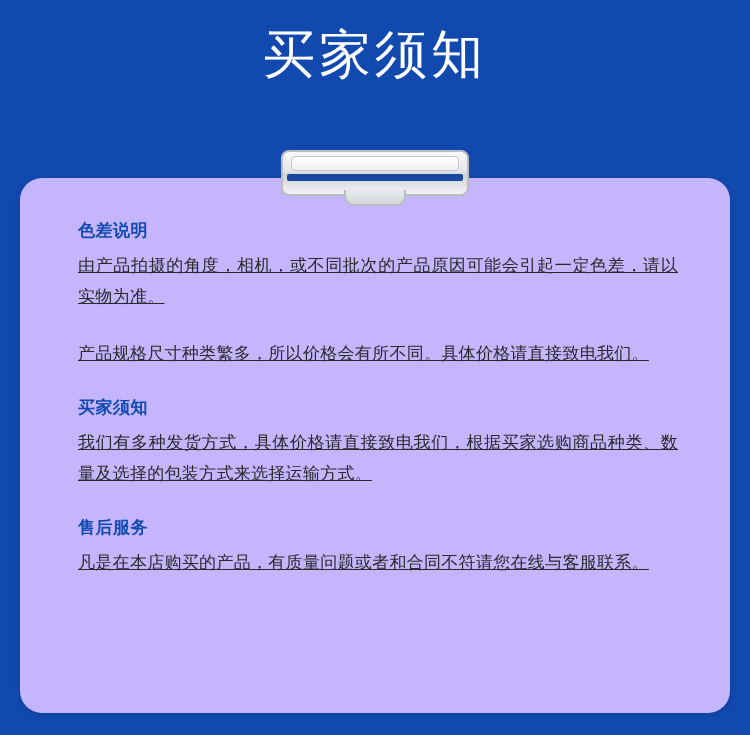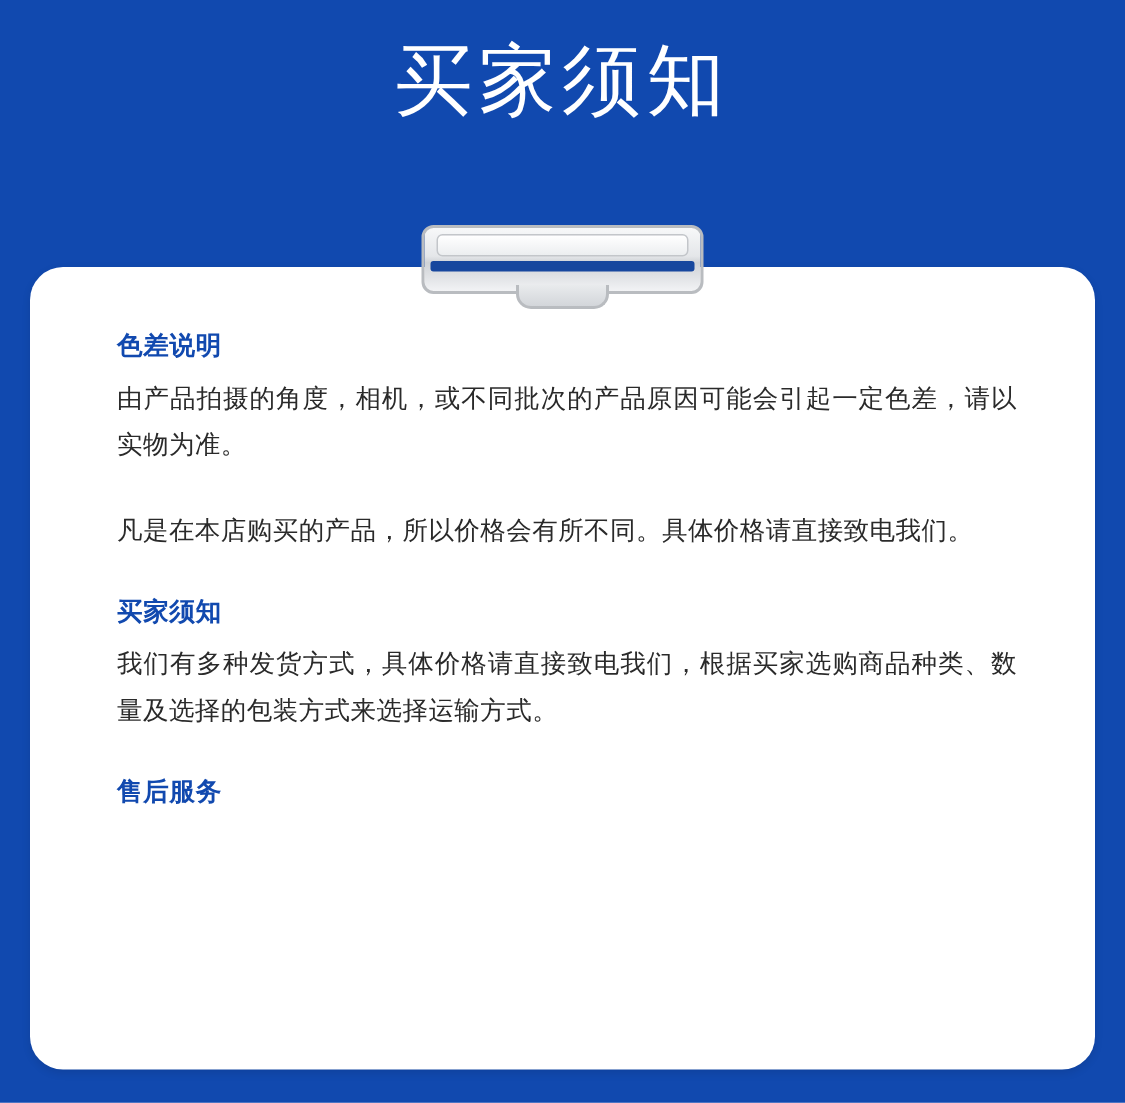--- a/index.html
+++ b/index.html
@@ -31,21 +31,21 @@
     letter-spacing: 4px;
     line-height: 64px;
     font-family: "Liberation Sans", sans-serif;
   }
   .card {
     position: absolute;
     left: 20px;
     top: 178px;
     width: 710px;
     height: 535px;
-    background: #ffffff;
+    background: #c4b5fd;
     border-radius: 22px;
     box-shadow: 0 2px 6px rgba(0,0,0,0.10);
   }
   .clip {
     position: absolute;
     left: 281px;
     top: 150px;
     width: 188px;
     height: 56px;
     z-index: 5;
@@ -112,48 +112,50 @@
     line-height: 26px;
     margin-bottom: 6px;
     letter-spacing: 0.5px;
   }
   .sec-body {
     color: #2a2a2a;
     font-size: 17px;
     line-height: 31px;
     letter-spacing: 0.3px;
     text-align: justify;
+    text-decoration: underline;
   }
 </style>
 </head>
 <body>
 
 <div class="page">
 
   <div class="title">买家须知</div>
 
   <div class="card">
     <div class="content">
 
       <div class="section">
         <div class="sec-title">色差说明</div>
         <div class="sec-body">由产品拍摄的角度，相机，或不同批次的产品原因可能会引起一定色差，请以实物为准。</div>
       </div>
 
       <div class="section">
-        <div class="sec-body">凡是在本店购买的产品，所以价格会有所不同。具体价格请直接致电我们。</div>
+        <div class="sec-body">产品规格尺寸种类繁多，所以价格会有所不同。具体价格请直接致电我们。</div>
       </div>
 
       <div class="section">
         <div class="sec-title">买家须知</div>
         <div class="sec-body">我们有多种发货方式，具体价格请直接致电我们，根据买家选购商品种类、数量及选择的包装方式来选择运输方式。</div>
       </div>
 
       <div class="section">
         <div class="sec-title">售后服务</div>
+        <div class="sec-body">凡是在本店购买的产品，有质量问题或者和合同不符请您在线与客服联系。</div>
       </div>
 
     </div>
   </div>
 
   <div class="clip">
     <div class="clip-outer"></div>
     <div class="clip-inner"></div>
     <div class="clip-bar"></div>
     <div class="clip-tongue"></div>

